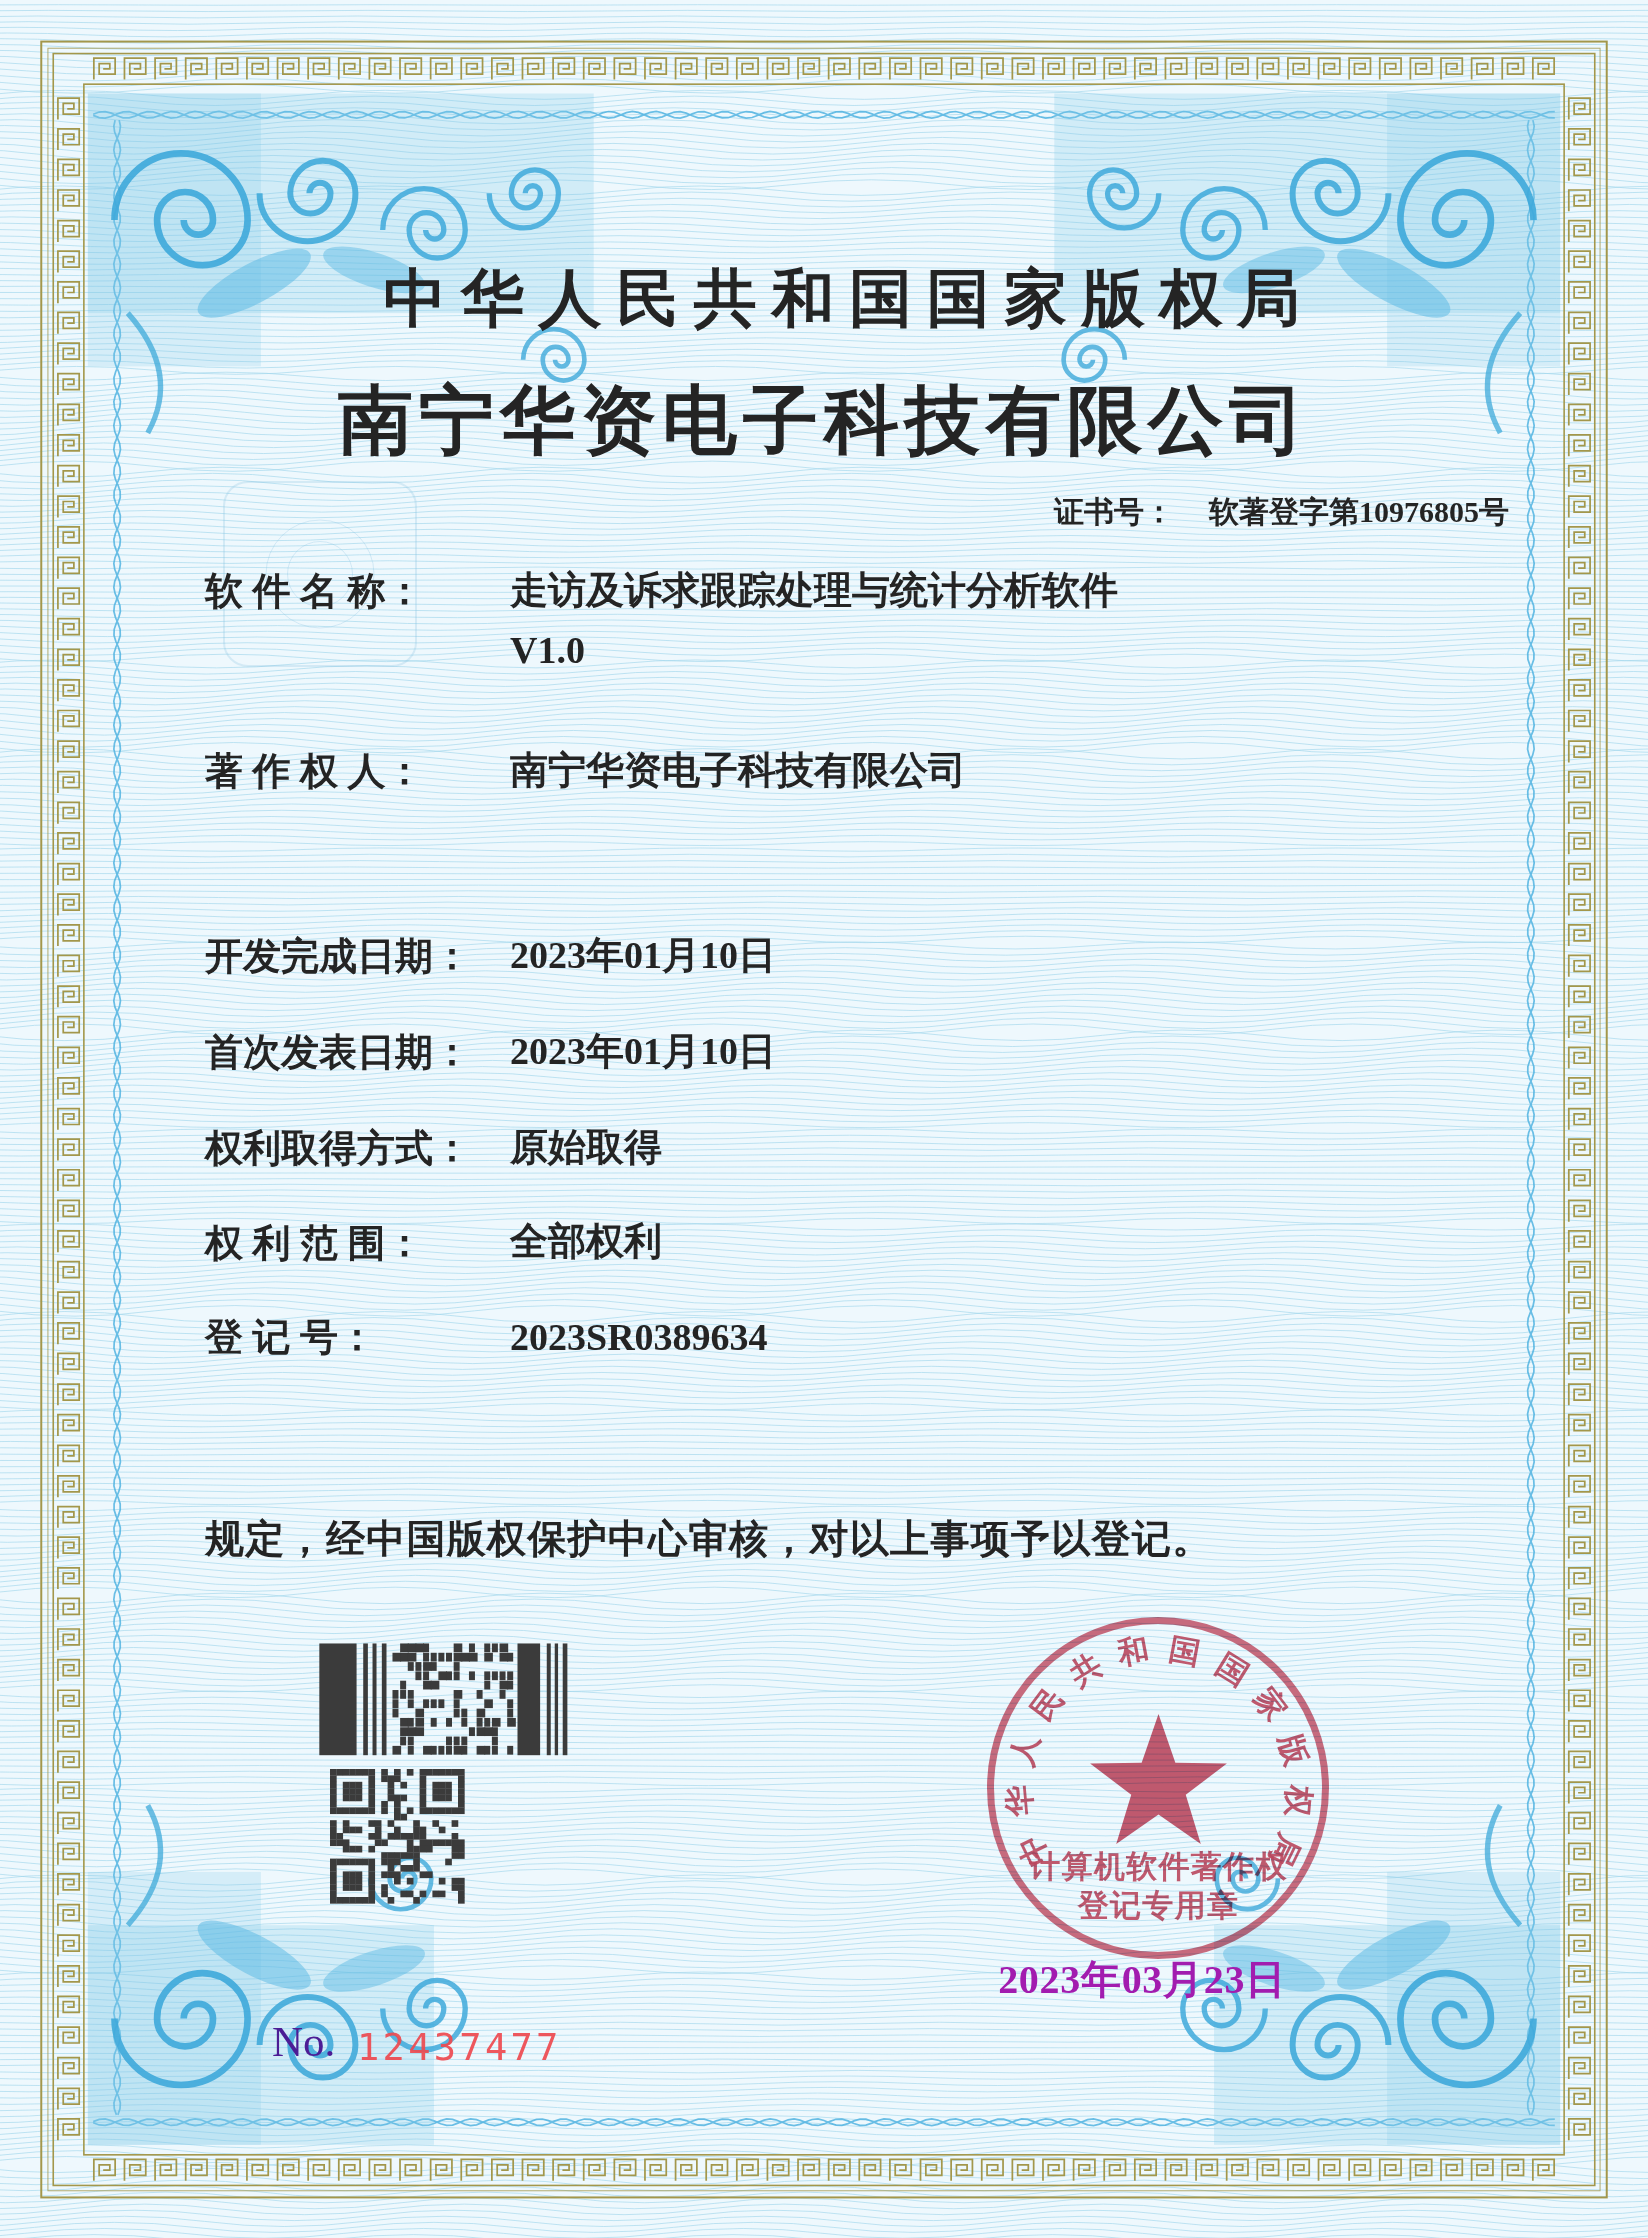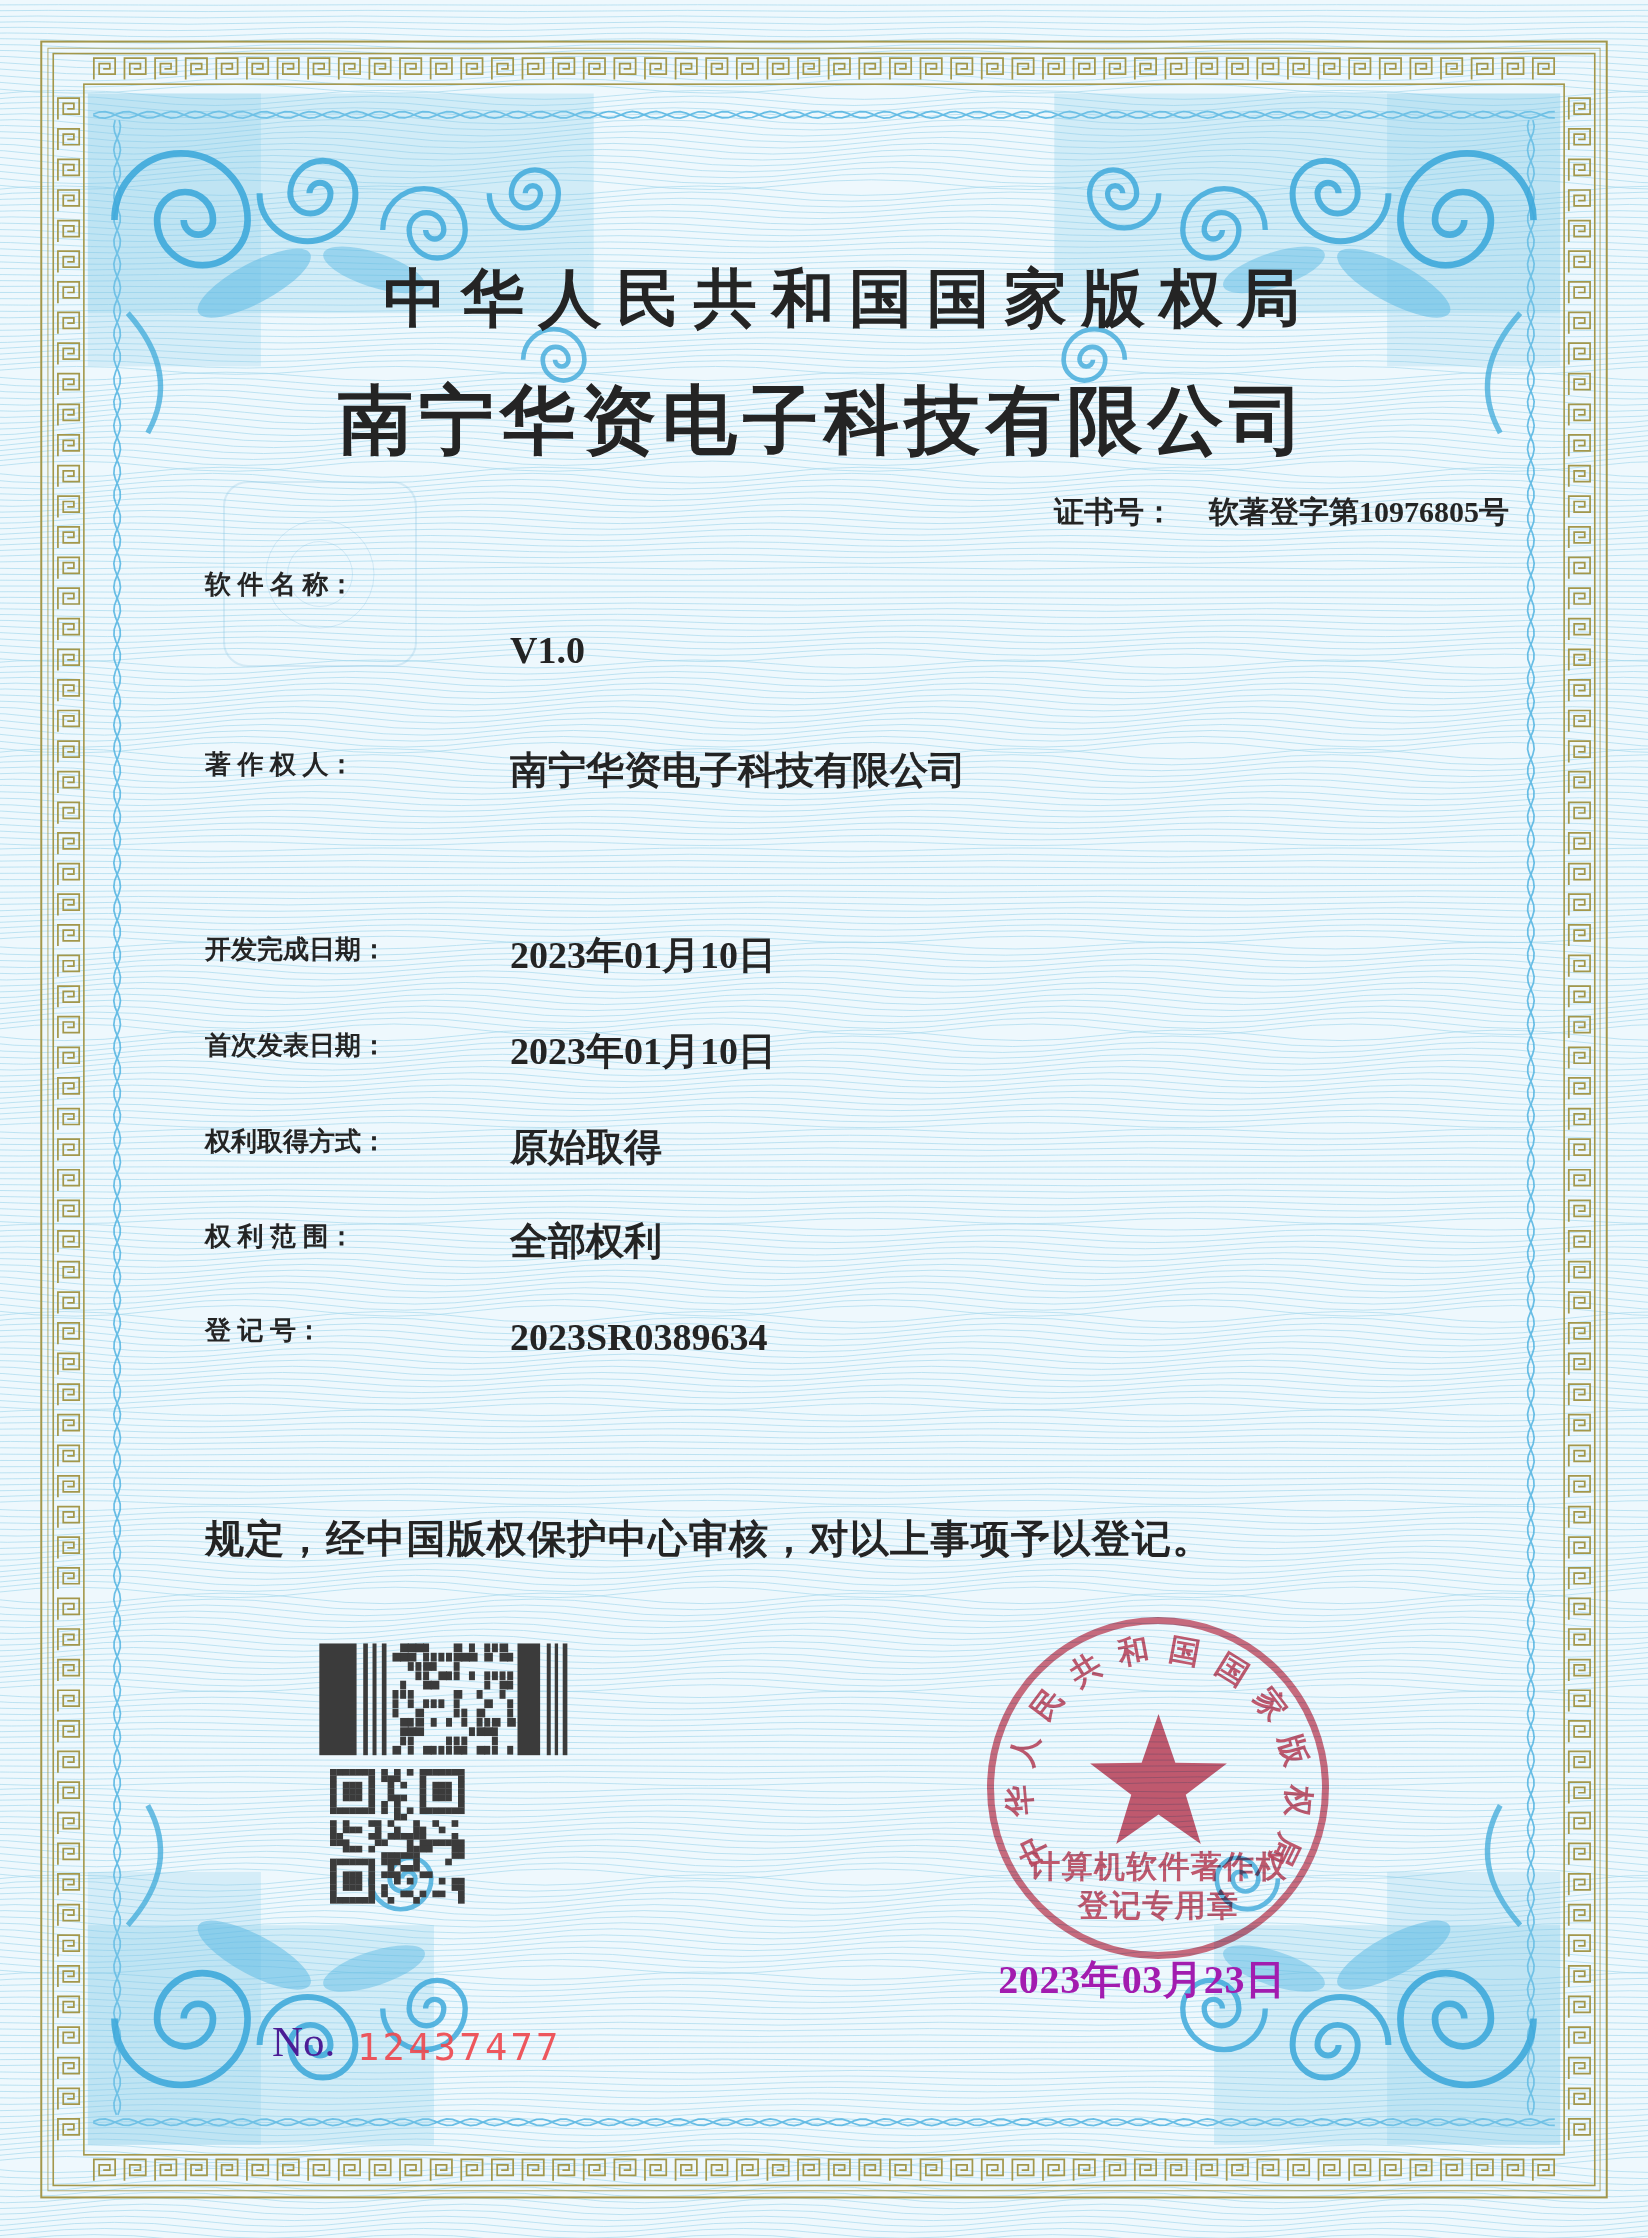--- a/index.html
+++ b/index.html
@@ -11,21 +11,21 @@
     font-family:"Liberation Serif","DejaVu Serif",serif;
     color:#242424;
   }
   .abs{position:absolute;}
   svg.layer{position:absolute;left:0;top:0;width:1648px;height:2239px;}
   .cjk{font-family:"Liberation Serif","DejaVu Serif",serif;line-height:1;white-space:nowrap;}
   .title{top:268px;left:50%;transform:translateX(-50%);font-size:63px;font-weight:bold;letter-spacing:14.6px;margin-left:25px;}
   .subtitle{top:383px;left:50%;transform:translateX(-50%);font-size:75px;font-weight:bold;letter-spacing:6px;}
   .certno{top:497px;left:1054px;font-size:30px;font-weight:bold;}
   .certno .gap{display:inline-block;width:35px;}
-  .flabel{left:205px;font-size:26px;font-weight:bold;}
+  .flabel{left:205px;font-size:38px;font-weight:bold;}
   .fvalue{left:510px;font-size:38px;font-weight:bold;}
   .stmt{font-size:39px;font-weight:bold;letter-spacing:1.3px;}
   .serial-prefix{top:2020px;left:272px;font-size:43px;font-weight:normal;color:#4c1d95;}
   .serial-number{top:2026px;left:357px;font-size:37px;color:#ee4a50;
     font-family:"DejaVu Sans Mono",monospace;letter-spacing:3.3px;font-weight:normal;opacity:.92;}
   .issue-date{top:1960px;left:992px;width:300px;text-align:center;font-size:40px;font-weight:bold;color:#a21caf;letter-spacing:0.7px;}
   
   .seal{left:984px;top:1614px;width:349px;height:349px;mix-blend-mode:multiply;}
   .seal-ring{position:absolute;left:3.3px;top:3.3px;width:328px;height:328px;border:7.3px solid rgba(202,77,98,.82);border-radius:50%;}
   .seal-char{position:absolute;left:50%;top:50%;font-size:31px;font-weight:bold;color:rgba(200,73,95,.9);line-height:1;}
@@ -728,20 +728,21 @@
   </div>
 
   <div class="abs cjk title">中华人民共和国国家版权局</div>
   <div class="abs cjk subtitle">南宁华资电子科技有限公司</div>
 
   <div class="abs cjk certno">
     <span>证书号：</span><span class="gap"></span><span>软著登字第10976805号</span>
   </div>
 
   <div class="abs cjk flabel" style="top:572px">软 件 名 称：</div>
+  <div class="abs cjk fvalue" style="top:571px">走访及诉求跟踪处理与统计分析软件</div>
   <div class="abs cjk fvalue" style="top:631px">V1.0</div>
 
   <div class="abs cjk flabel" style="top:752px">著 作 权 人：</div>
   <div class="abs cjk fvalue" style="top:751px">南宁华资电子科技有限公司</div>
 
   <div class="abs cjk flabel" style="top:937px">开发完成日期：</div>
   <div class="abs cjk fvalue" style="top:936px">2023年01月10日</div>
 
   <div class="abs cjk flabel" style="top:1033px">首次发表日期：</div>
   <div class="abs cjk fvalue" style="top:1032px">2023年01月10日</div>

